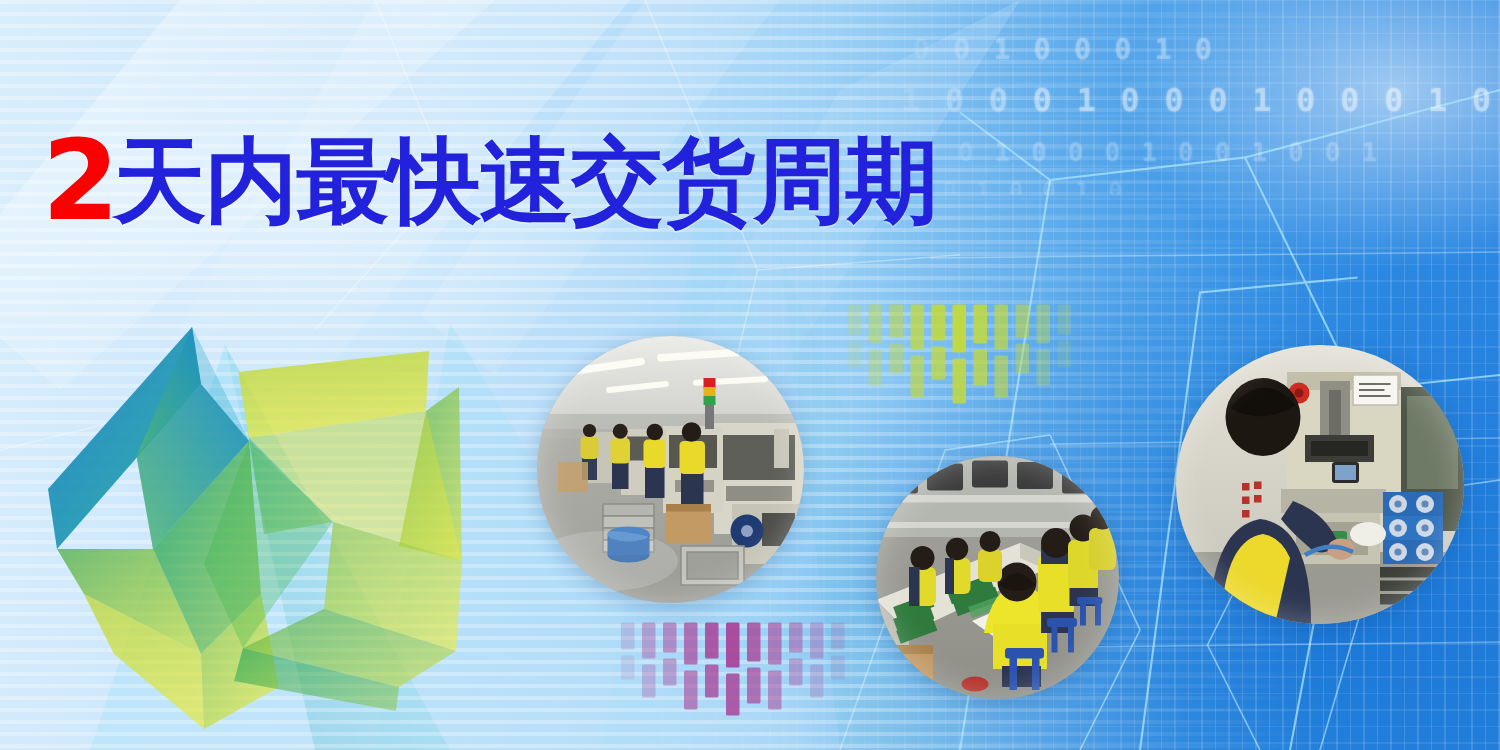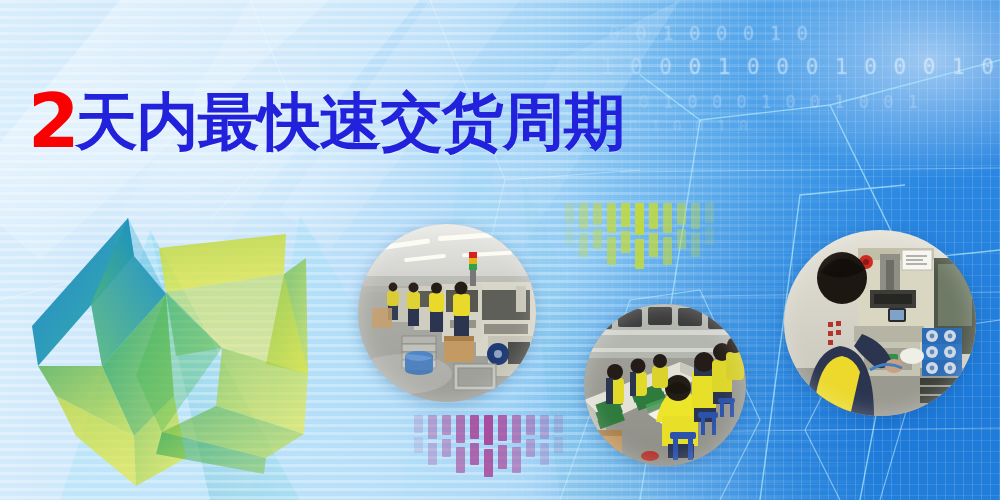--- a/index.html
+++ b/index.html
@@ -73,20 +73,21 @@
     -webkit-mask-image:linear-gradient(to right, rgba(0,0,0,0) 0%, #000 26%, #000 100%);
             mask-image:linear-gradient(to right, rgba(0,0,0,0) 0%, #000 26%, #000 100%);
   }
   .binary-row{
     position:absolute;
     font-family:"DejaVu Sans Mono","Liberation Mono",monospace;
     color:rgba(255,255,255,.42);
     white-space:nowrap;
     letter-spacing:2px;
     text-shadow:0 0 2px rgba(255,255,255,.5);
+    font-weight:bold;
   }
   .br0{ top:22px;  right:190px; font-size:19px; opacity:.55; }
   .br1{ top:55px;  right:4px;   font-size:21px; opacity:.75; }
   .br2{ top:92px;  right:80px;  font-size:17px; opacity:.38; }
   .br3{ top:118px; right:250px; font-size:15px; opacity:.26; }
 
   
   .logo-mark{ position:absolute; left:16px; top:196px; width:330px; height:300px; }
 
   

